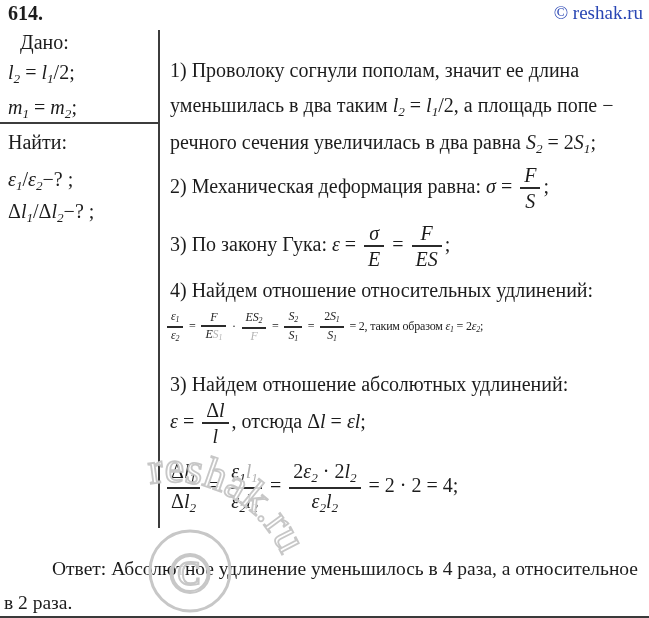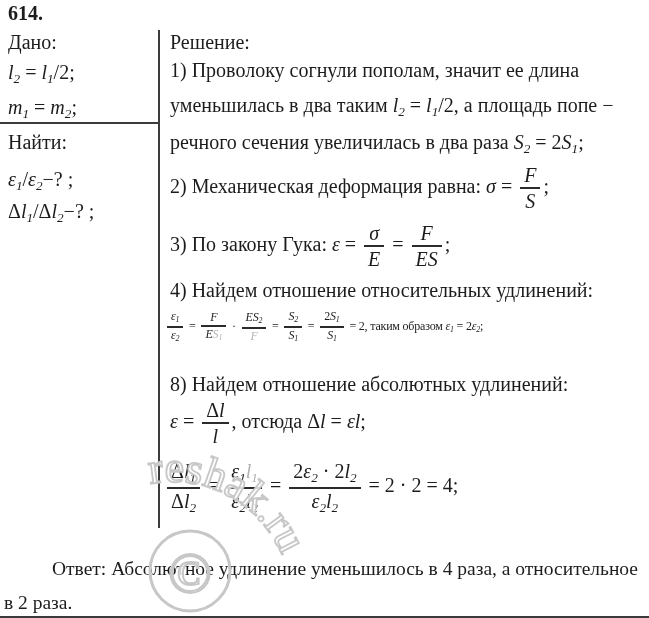--- a/index.html
+++ b/index.html
@@ -40,41 +40,41 @@
     stroke:#c7c7c7;
     stroke-width:1.8px;
   }
 </style>
 </head>
 <body>
 
 <div class="page">
 
   <div class="abs txt bold" style="left:8px;top:2px;">614.</div>
+  <div class="abs txt copyright" style="right:6px;top:2px;">© reshak.ru</div>
 
   <div class="vline"></div>
   <div class="hline"></div>
   <div class="bottom-line"></div>
 
-  <div class="abs txt" style="left:8px;top:31px;">Дано:</div>
+  <div class="abs txt" style="left:20px;top:31px;">Дано:</div>
   <div class="mrow" style="left:8px;top:61px;"><span class="mi">l</span><span class="msub">2</span><span class="mtext"> = </span><span class="mi">l</span><span class="msub">1</span><span class="mtext">/2;</span></div>
   <div class="mrow" style="left:8px;top:96px;"><span class="mi">m</span><span class="msub">1</span><span class="mtext"> = </span><span class="mi">m</span><span class="msub">2</span><span class="mtext">;</span></div>
   <div class="abs txt" style="left:8px;top:131px;">Найти:</div>
   <div class="mrow" style="left:8px;top:168px;font-family:Liberation Serif, serif;"><span class="mi">ε</span><span class="msub">1</span><span class="mtext">/</span><span class="mi">ε</span><span class="msub">2</span><span class="mtext">−? ;</span></div>
   <div class="mrow" style="left:8px;top:200px;"><span class="mtext">Δ</span><span class="mi">l</span><span class="msub">1</span><span class="mtext">/Δ</span><span class="mi">l</span><span class="msub">2</span><span class="mtext">−? ;</span></div>
 
-  <div class="abs txt" style="left:170px;top:31px;">Решение:</div>
   <div class="abs txt" style="left:170px;top:59px;">1) Проволоку согнули пополам, значит ее длина</div>
   <div class="mrow" style="left:170px;top:94px;"><span class="mtext">уменьшилась в два таким </span><span class="mi">l</span><span class="msub">2</span><span class="mtext"> = </span><span class="mi">l</span><span class="msub">1</span><span class="mtext">/2, а площадь попе −</span></div>
-  <div class="mrow" style="left:170px;top:131px;"><span class="mtext">речного сечения увеличилась в два раза </span><span class="mi">S</span><span class="msub">2</span><span class="mtext"> = 2</span><span class="mi">S</span><span class="msub">1</span><span class="mtext">;</span></div>
+  <div class="mrow" style="left:170px;top:131px;"><span class="mtext">речного сечения увеличилась в два равна </span><span class="mi">S</span><span class="msub">2</span><span class="mtext"> = 2</span><span class="mi">S</span><span class="msub">1</span><span class="mtext">;</span></div>
   <div class="mrow" style="left:170px;top:164px;"><span class="mtext">2) Механическая деформация равна: </span><span class="mi">σ</span><span class="mtext"> = </span><span class="frac"><span class="num"><span class="mi">F</span></span><span class="den"><span class="mi">S</span></span></span><span class="mtext">;</span></div>
   <div class="mrow" style="left:170px;top:222px;"><span class="mtext">3) По закону Гука: </span><span class="mi">ε</span><span class="mtext"> = </span><span class="frac"><span class="num"><span class="mi">σ</span></span><span class="den"><span class="mi">E</span></span></span><span class="mtext"> = </span><span class="frac"><span class="num"><span class="mi">F</span></span><span class="den"><span class="mi">E</span><span class="mi">S</span></span></span><span class="mtext">;</span></div>
   <div class="abs txt" style="left:170px;top:279px;">4) Найдем отношение относительных удлинений:</div>
   <div class="mrow mrow-tight" style="left:164px;top:310px;"><span class="frac"><span class="num"><span class="mi">ε</span><span class="msub">1</span></span><span class="den"><span class="mi">ε</span><span class="msub">2</span></span></span><span class="mtext"> = </span><span class="frac"><span class="num"><span class="mi">F</span></span><span class="den"><span class="mi">E</span><span class="mi gray">S</span><span class="msub gray">1</span></span></span><span class="mtext"> · </span><span class="frac"><span class="num"><span class="mi">E</span><span class="mi">S</span><span class="msub">2</span></span><span class="den"><span class="mi gray">F</span></span></span><span class="mtext"> = </span><span class="frac"><span class="num"><span class="mi">S</span><span class="msub">2</span></span><span class="den"><span class="mi">S</span><span class="msub">1</span></span></span><span class="mtext"> = </span><span class="frac"><span class="num"><span class="mtext">2</span><span class="mi">S</span><span class="msub">1</span></span><span class="den"><span class="mi">S</span><span class="msub">1</span></span></span><span class="mtext"> = 2, таким образом </span><span class="mi">ε</span><span class="msub">1</span><span class="mtext"> = 2</span><span class="mi">ε</span><span class="msub">2</span><span class="mtext">;</span></div>
-  <div class="abs txt" style="left:170px;top:373px;">8) Найдем отношение абсолютных удлинений:</div>
+  <div class="abs txt" style="left:170px;top:373px;">3) Найдем отношение абсолютных удлинений:</div>
   <div class="mrow" style="left:170px;top:399px;"><span class="mi">ε</span><span class="mtext"> = </span><span class="frac"><span class="num"><span class="mtext">Δ</span><span class="mi">l</span></span><span class="den"><span class="mi">l</span></span></span><span class="mtext">, отсюда Δ</span><span class="mi">l</span><span class="mtext"> = </span><span class="mi">ε</span><span class="mi">l</span><span class="mtext">;</span></div>
   <div class="mrow" style="left:164px;top:460px;"><span class="frac"><span class="num"><span class="mtext">Δ</span><span class="mi">l</span><span class="msub">1</span></span><span class="den"><span class="mtext">Δ</span><span class="mi">l</span><span class="msub">2</span></span></span><span class="mtext"> = </span><span class="frac"><span class="num"><span class="mi">ε</span><span class="msub">1</span><span class="mi gray">l</span><span class="msub gray">1</span></span><span class="den"><span class="mi">ε</span><span class="msub">2</span><span class="mi">l</span><span class="msub">2</span></span></span><span class="mtext"> = </span><span class="frac"><span class="num"><span class="mtext">2</span><span class="mi">ε</span><span class="msub">2</span><span class="mtext"> · 2</span><span class="mi">l</span><span class="msub">2</span></span><span class="den"><span class="mi">ε</span><span class="msub">2</span><span class="mi">l</span><span class="msub">2</span></span></span><span class="mtext"> = 2 · 2 = 4;</span></div>
 
   <div class="abs txt" style="left:8px;top:558px;font-size:19.5px;margin-left:44px;">Ответ: Абсолютное удлинение уменьшилось в 4 раза, а относительное</div>
   <div class="abs txt" style="left:4px;top:592px;font-size:19.5px;">в 2 раза.</div>
 
   <svg class="wm" width="649" height="618" viewBox="0 0 649 618">
     <defs>
       <path id="wm-arc" d="M 150 484 A 118 118 0 0 1 290 590" fill="none"></path>
     </defs>

